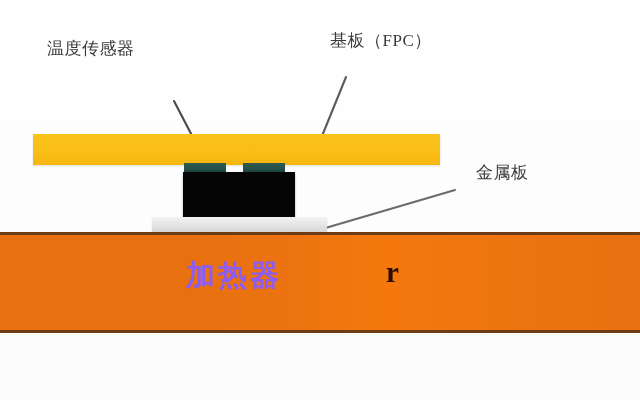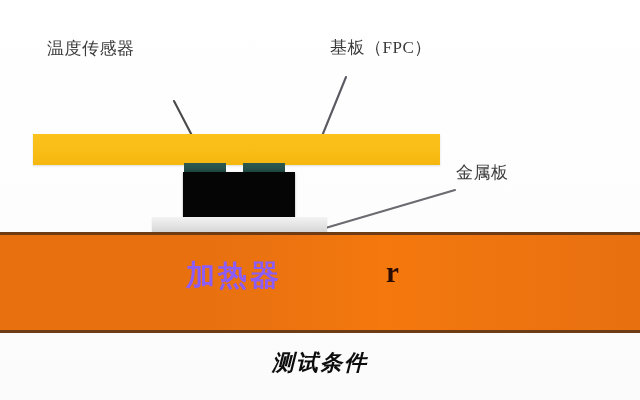--- a/index.html
+++ b/index.html
@@ -33,22 +33,22 @@
   .label {
     position: absolute;
     color: #3a3a3a;
     font-size: 17px;
     line-height: 1.1;
     letter-spacing: 0.5px;
     white-space: nowrap;
     font-family: "Liberation Serif", "DejaVu Serif", serif;
   }
   #label-sensor  { left: 47px;  top: 40px; }
-  #label-fpc     { left: 330px; top: 39px; }
-  #label-metal   { left: 456px; top: 164px; }
+  #label-fpc     { left: 330px; top: 32px; }
+  #label-metal   { left: 476px; top: 164px; }
 
   
   .leader {
     position: absolute;
     left: 0; top: 0;
     width: 640px; height: 400px;
     pointer-events: none;
   }
 
   
@@ -174,15 +174,14 @@
   <div id="sensor-body"></div>
 
   <div id="metal-plate"></div>
 
   <div id="heater-bar"></div>
 
   <div id="heater-label">加热器</div>
 
   <div id="heater-mark">r</div>
 
-  <div id="caption">测试条件</div>
 
 </div>
 
 </body></html>

